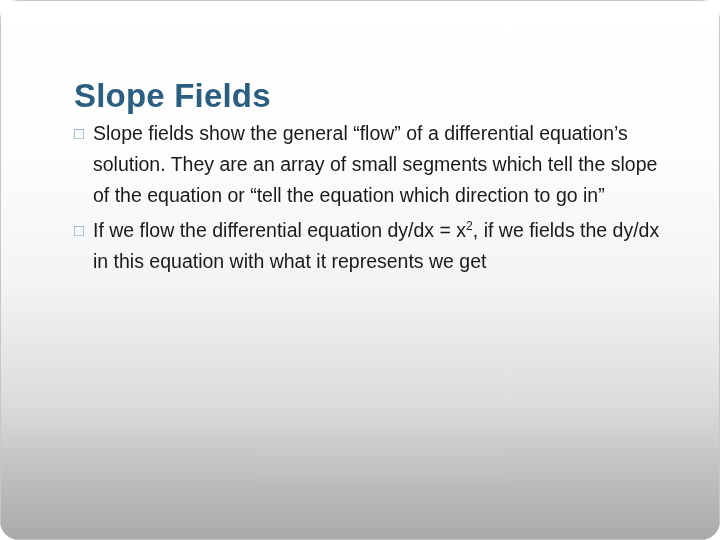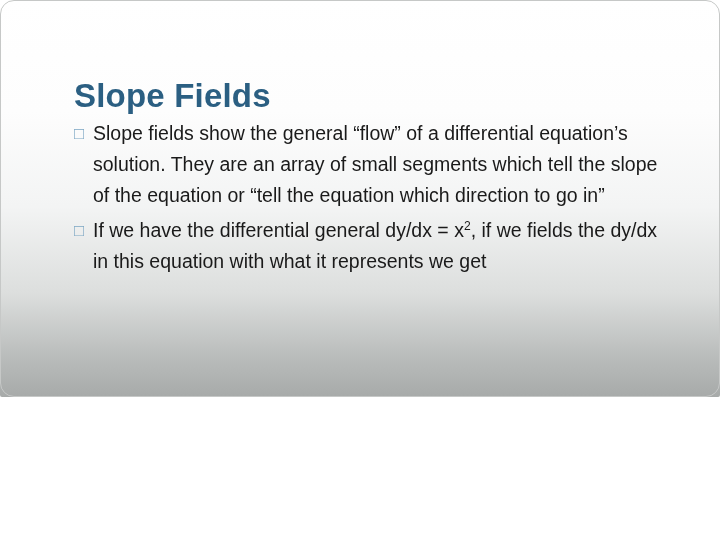--- a/index.html
+++ b/index.html
@@ -9,30 +9,30 @@
   body {
     width: 720px;
     height: 540px;
     font-family: "Liberation Sans", sans-serif;
     background: #ffffff;
   }
 
   .slide {
     position: relative;
     width: 720px;
-    height: 397px;
+    height: 540px;
     box-sizing: border-box;
     background: linear-gradient(to bottom,
         #ffffff 0%,
         #fdfdfd 28%,
         #f3f4f4 52%,
         #dcdedd 74%,
         #b9bcbb 90%,
         #a7aaa9 100%);
-    border-radius: 2px;
+    border-radius: 19px;
     overflow: hidden;
   }
 
   .slide-border {
     position: absolute;
     left: 0; top: 0; right: 0; bottom: 0;
     border: 1px solid #c6c8c7;
     border-radius: 14px;
     pointer-events: none;
   }
@@ -104,18 +104,18 @@
 
   <div class="body-block">
 
     <div class="bullet">
       <span class="marker">□</span>
       <span class="text">Slope fields show the general “flow” of a differential equation’s solution. They are an array of small segments which tell the slope of the equation or “tell the equation which direction to go in”</span>
     </div>
 
     <div class="bullet">
       <span class="marker">□</span>
-      <span class="text"><span>If we have the differential general dy/dx = x</span><sup>2</sup><span>, if we fields the dy/dx in this equation with what it represents we get</span></span>
+      <span class="text"><span>If we flow the differential equation dy/dx = x</span><sup>2</sup><span>, if we fields the dy/dx in this equation with what it represents we get</span></span>
     </div>
 
 
   </div>
 </div>
 
 </body></html>

